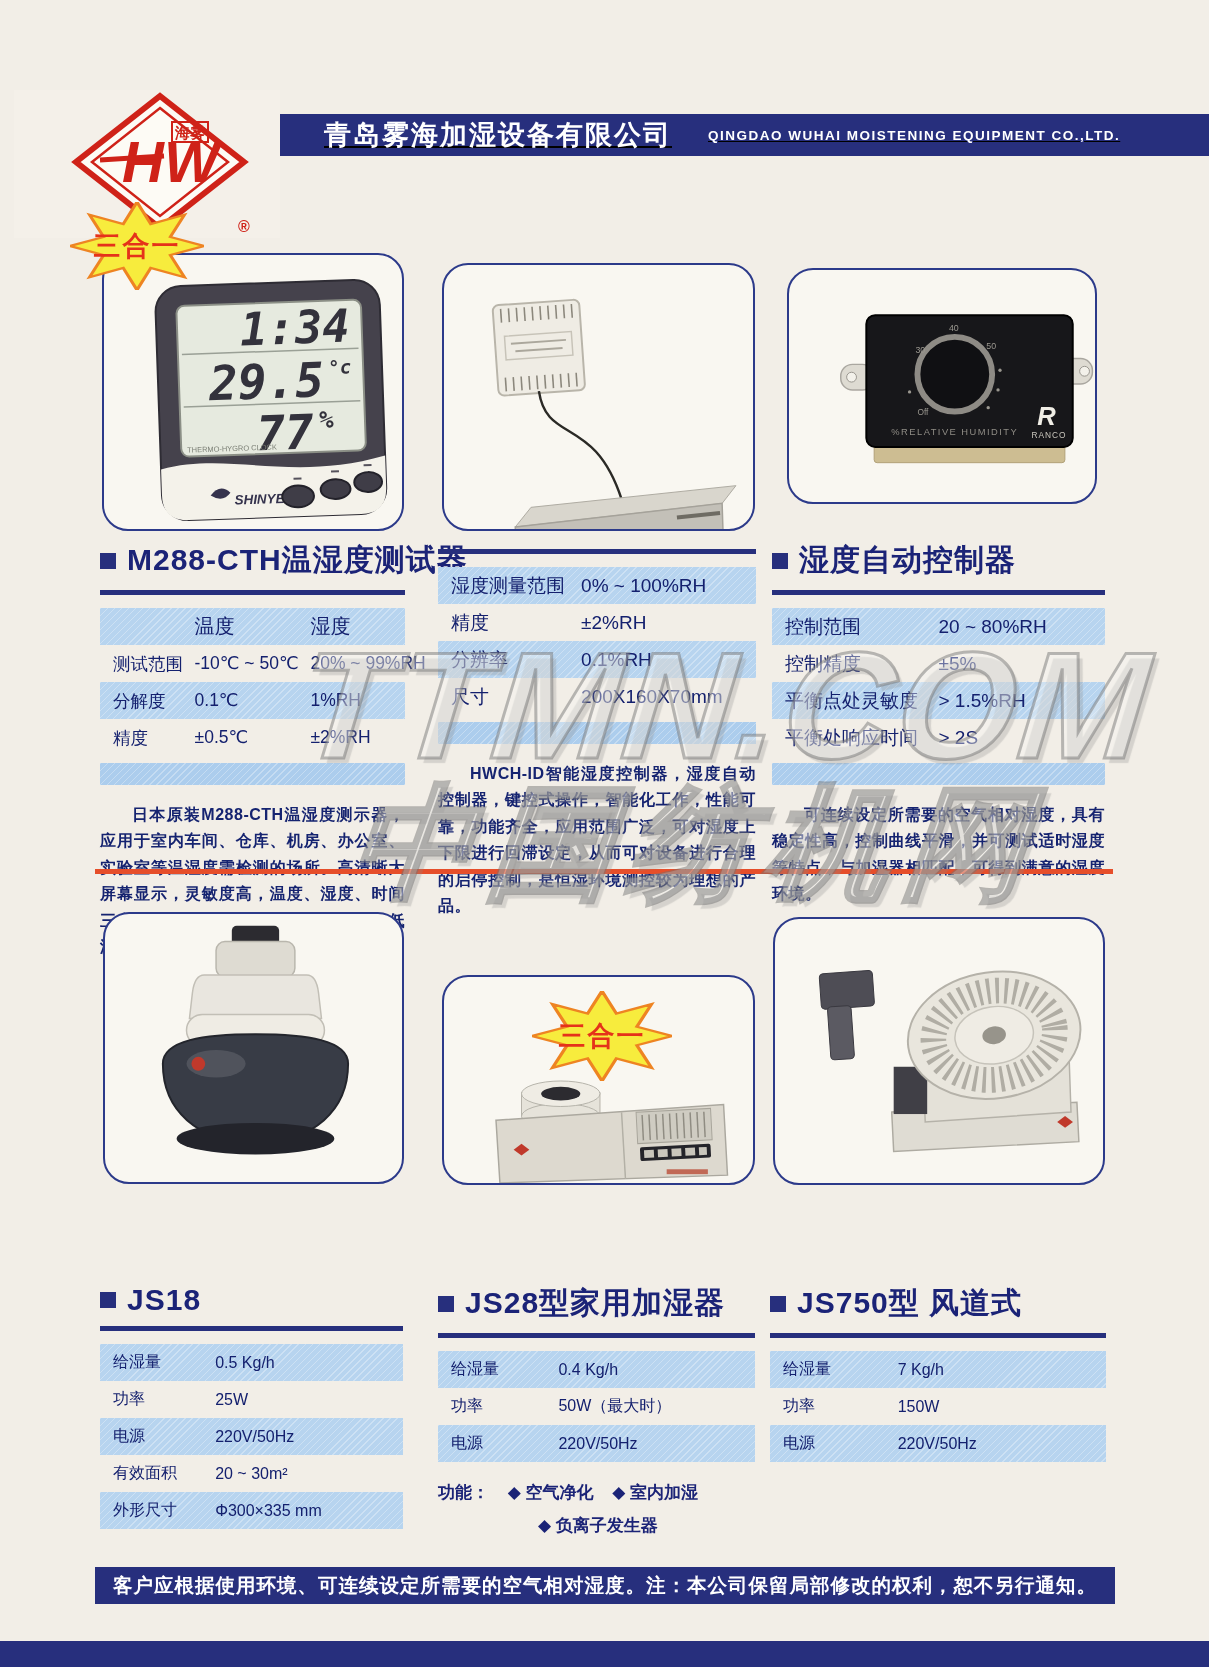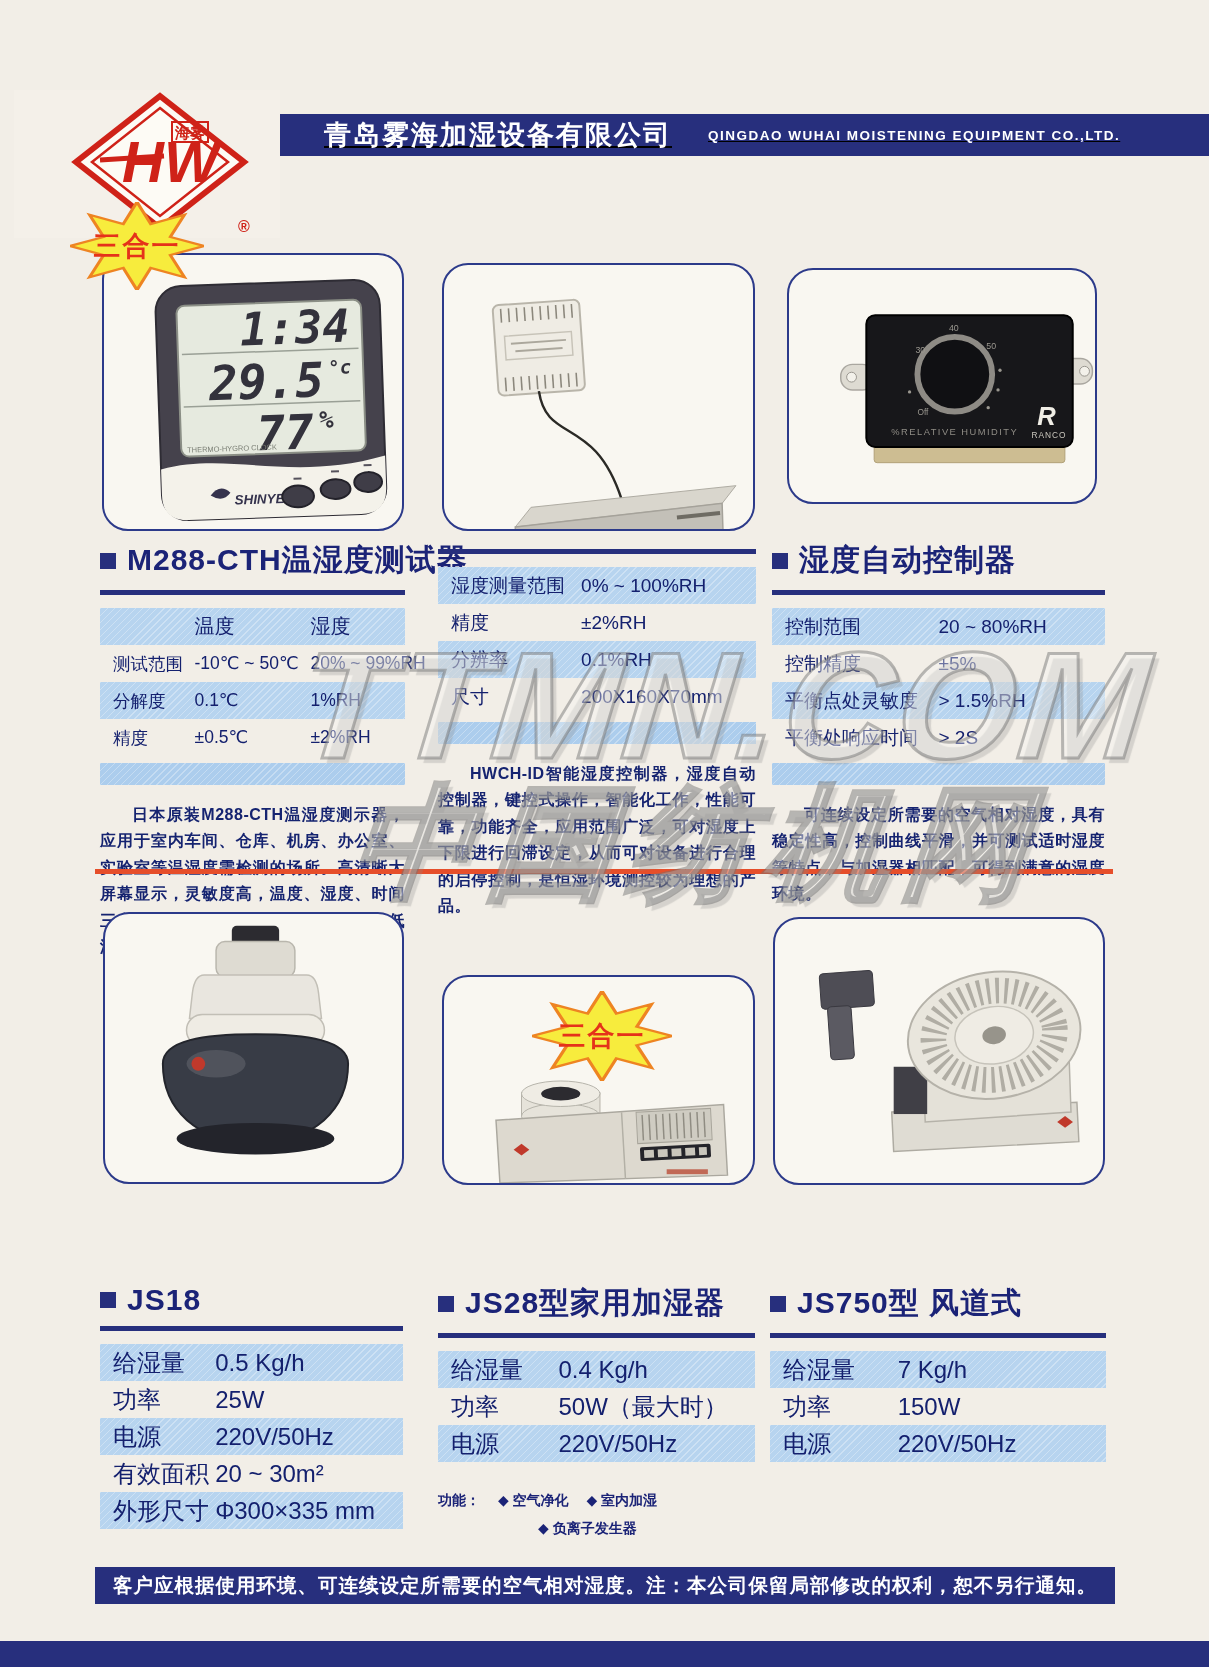--- a/index.html
+++ b/index.html
@@ -59,32 +59,32 @@
   }
   .srow .c{box-sizing:border-box; padding-left:13px;}
   .t1 .srow{font-size:17.5px;}
   .t1 .l{width:31%;}
   .t1 .v1{width:38%; padding-left:0;}
   .t1 .v2{width:31%; padding-left:0;}
   .t1 .head .v1,.t1 .head .v2{font-size:20px;}
   .t2 .srow,.t3 .srow{font-size:19px;}
   .t2 .l{width:45%;} .t2 .v{width:55%; padding-left:0;}
   .t3 .l{width:50%;} .t3 .v{width:50%; padding-left:0;}
-  .tb .srow{font-size:24px;}
+  .tb .srow{font-size:16px;}
   .tb .l{width:38%;} .tb .v{width:62%; padding-left:0;}
   .row-empty{height:22px; margin-top:7px;
     background-color:#accded;
     background-image:repeating-linear-gradient(135deg, rgba(255,255,255,.30) 0 1px, rgba(255,255,255,0) 1px 5px);}
   
   .pdesc{
     margin-top:17px; color:#152370; font-size:16px; font-weight:600;
     line-height:1.65; text-align:justify; text-indent:2em; letter-spacing:.5px;
   }
   
-  .features{margin-top:30px; color:#1b2377; font-weight:bold; font-size:14px;}
+  .features{margin-top:19px; color:#1b2377; font-weight:bold; font-size:17px;}
   .features .line2{margin-top:10px; padding-left:86px;}
   .features .fitem{margin-left:14px;}
   .features .flabel{margin-left:0;}
   
   .red-divider{position:absolute; left:95px; top:869px; width:1018px; height:5px; background:#e64e2a;}
   .notice-bar{
     position:absolute; left:95px; top:1567px; width:1020px; height:37px;
     background:#272f7d; color:#fff; font-size:19.5px; font-weight:bold;
     display:flex; align-items:center; justify-content:center; letter-spacing:1px; white-space:nowrap;
   }

